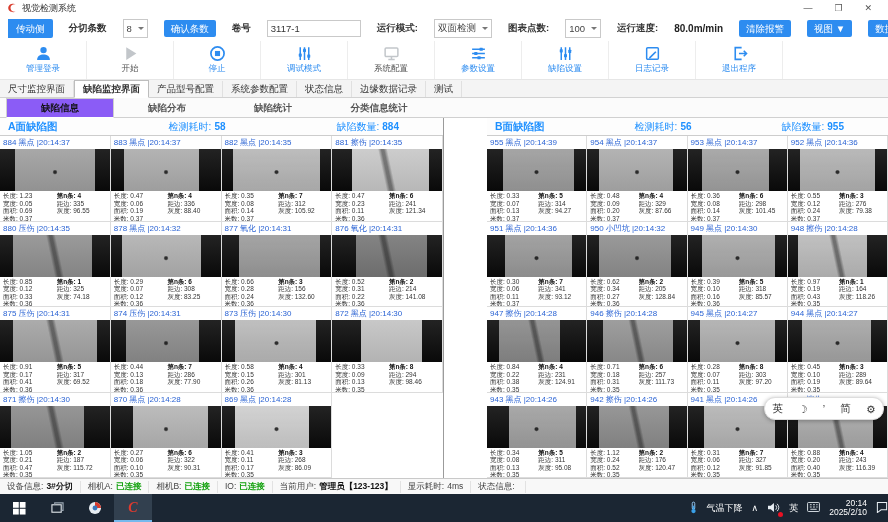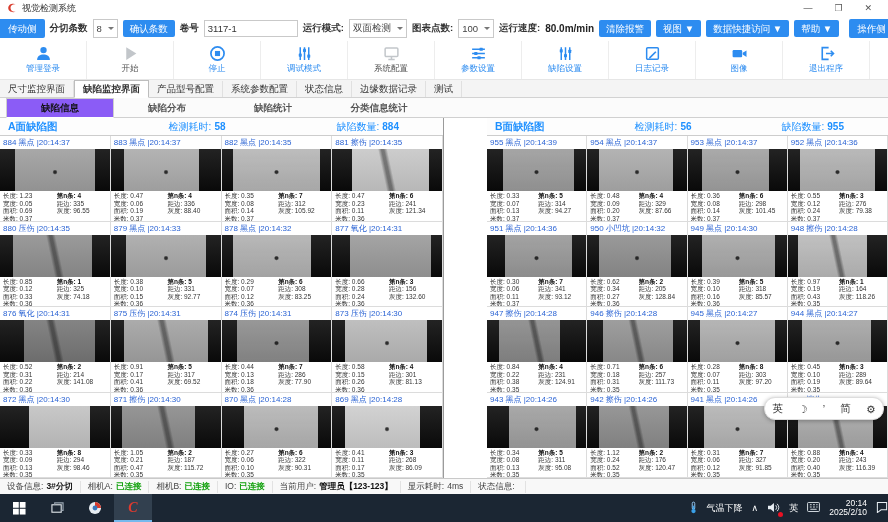--- a/index.html
+++ b/index.html
@@ -8,21 +8,21 @@
   .app{position:relative;width:888px;height:522px;display:flex;flex-direction:column;background:#fff;}
 
   
   .titlebar{height:14px;display:flex;align-items:center;padding:1px 6px 0;background:#fff;flex:0 0 auto;}
   .logo{width:12px;height:12px;display:inline-block;}
   .title-text{font-size:9px;color:#333;margin-left:4px;}
   .win-controls{margin-left:auto;display:flex;gap:22px;color:#555;font-size:9px;padding-right:10px;line-height:12px;}
   .win-controls span{cursor:default;}
 
   
-  .toolbar1{height:26px;display:flex;align-items:center;gap:5px;padding:0 0 0 0;background:#fff;flex:0 0 auto;}
+  .toolbar1{height:26px;display:flex;align-items:center;gap:16px;padding:0 0 0 8px;background:#fff;flex:0 0 auto;}
   .btn-blue{background:#2d8cf0;color:#fff;border:none;border-radius:2px;font-size:9.5px;
             padding:3px 7px;line-height:11px;white-space:nowrap;font-family:inherit;}
   .side-btn{border-radius:0 2px 2px 0;padding:4px 8px;}
   .tb-label{font-size:9.5px;font-weight:bold;color:#333;white-space:nowrap;}
   .combo{border:1px solid #c9c9c9;background:#fff;height:17px;display:inline-flex;align-items:center;
          font-size:9.5px;padding:0 3px;color:#444;white-space:nowrap;}
   .combo .arr{width:0;height:0;border:3px solid transparent;border-top-color:#777;margin-left:6px;margin-top:4px;}
   .combo.w1{width:66px;} .combo.w2{width:58px;} .combo.w3{width:34px;}
   .tb-input{width:86px;height:15px;border:1px solid #c9c9c9;font-size:9.5px;padding:0 3px;font-family:inherit;color:#333;}
   .speed-val{font-size:10px;font-weight:bold;color:#222;white-space:nowrap;}
@@ -230,29 +230,20 @@
           <svg viewBox="0 0 16 16">
             <rect x="2.5" y="2.5" width="11" height="11" rx="1" fill="none" stroke="currentColor" stroke-width="1.4"></rect>
             <path d="M5 11.4l5.6-5.6 1.1 1.1L6.1 12.5l-1.6.5z" fill="currentColor"></path>
           </svg>
         </span>
         <span class="r-label">日志记录</span>
       </div>
       <div class="ribbon-item">
         <span class="r-icon">
           <svg viewBox="0 0 16 16">
-            <rect x="1.5" y="4.8" width="9" height="6.8" rx="1" fill="currentColor"></rect>
-            <path d="M11 7.4l3.6-2.2v6l-3.6-2.2z" fill="currentColor"></path>
-          </svg>
-        </span>
-        <span class="r-label">图像</span>
-      </div>
-      <div class="ribbon-item">
-        <span class="r-icon">
-          <svg viewBox="0 0 16 16">
             <path d="M10 2.5H4v11h6" fill="none" stroke="currentColor" stroke-width="1.5"></path>
             <path d="M7.5 8h7M12 5.4L14.6 8 12 10.6" fill="none" stroke="currentColor" stroke-width="1.5"></path>
           </svg>
         </span>
         <span class="r-label">退出程序</span>
       </div>
     </div>
 
   <div class="tabs" id="tabs">
       <div class="tab">尺寸监控界面</div>
@@ -354,37 +345,20 @@
               <div class="mcol">
                 <div class="mline">长度: 0.85</div>
                 <div class="mline">宽度: 0.12</div>
                 <div class="mline">面积: 0.33</div>
                 <div class="mline">米数: 0.36</div>
               </div>
               <div class="mcol">
                 <div class="mline strong">第n条: 1</div>
                 <div class="mline">距边: 325</div>
                 <div class="mline">灰度: 74.18</div>
-              </div>
-            </div>
-          </div>
-          <div class="cell">
-            <div class="cell-header">879 黑点 |20:14:33</div>
-            <div class="cell-img" style="background: radial-gradient(circle at 50% 55%, rgba(12, 12, 12, 0.8) 0px, rgba(12, 12, 12, 0.8) 1.2px, rgba(12, 12, 12, 0) 2.6px), linear-gradient(rgba(255, 255, 255, 0.1), rgba(0, 0, 0, 0.08)), linear-gradient(90deg, rgb(10, 10, 10) 0px, rgb(10, 10, 10) 14%, rgb(168, 168, 168) 14%, rgb(168, 168, 168) 86%, rgb(10, 10, 10) 86%);"></div>
-            <div class="cell-meta">
-              <div class="mcol">
-                <div class="mline">长度: 0.38</div>
-                <div class="mline">宽度: 0.10</div>
-                <div class="mline">面积: 0.15</div>
-                <div class="mline">米数: 0.36</div>
-              </div>
-              <div class="mcol">
-                <div class="mline strong">第n条: 5</div>
-                <div class="mline">距边: 331</div>
-                <div class="mline">灰度: 92.77</div>
               </div>
             </div>
           </div>
           <div class="cell">
             <div class="cell-header">878 黑点 |20:14:32</div>
             <div class="cell-img" style="background: radial-gradient(circle at 50% 55%, rgba(12, 12, 12, 0.8) 0px, rgba(12, 12, 12, 0.8) 1.2px, rgba(12, 12, 12, 0) 2.6px), linear-gradient(rgba(255, 255, 255, 0.1), rgba(0, 0, 0, 0.08)), linear-gradient(90deg, rgb(10, 10, 10) 0px, rgb(10, 10, 10) 10%, rgb(176, 176, 176) 10%, rgb(176, 176, 176) 82%, rgb(10, 10, 10) 82%);"></div>
             <div class="cell-meta">
               <div class="mcol">
                 <div class="mline">长度: 0.29</div>
                 <div class="mline">宽度: 0.07</div>

